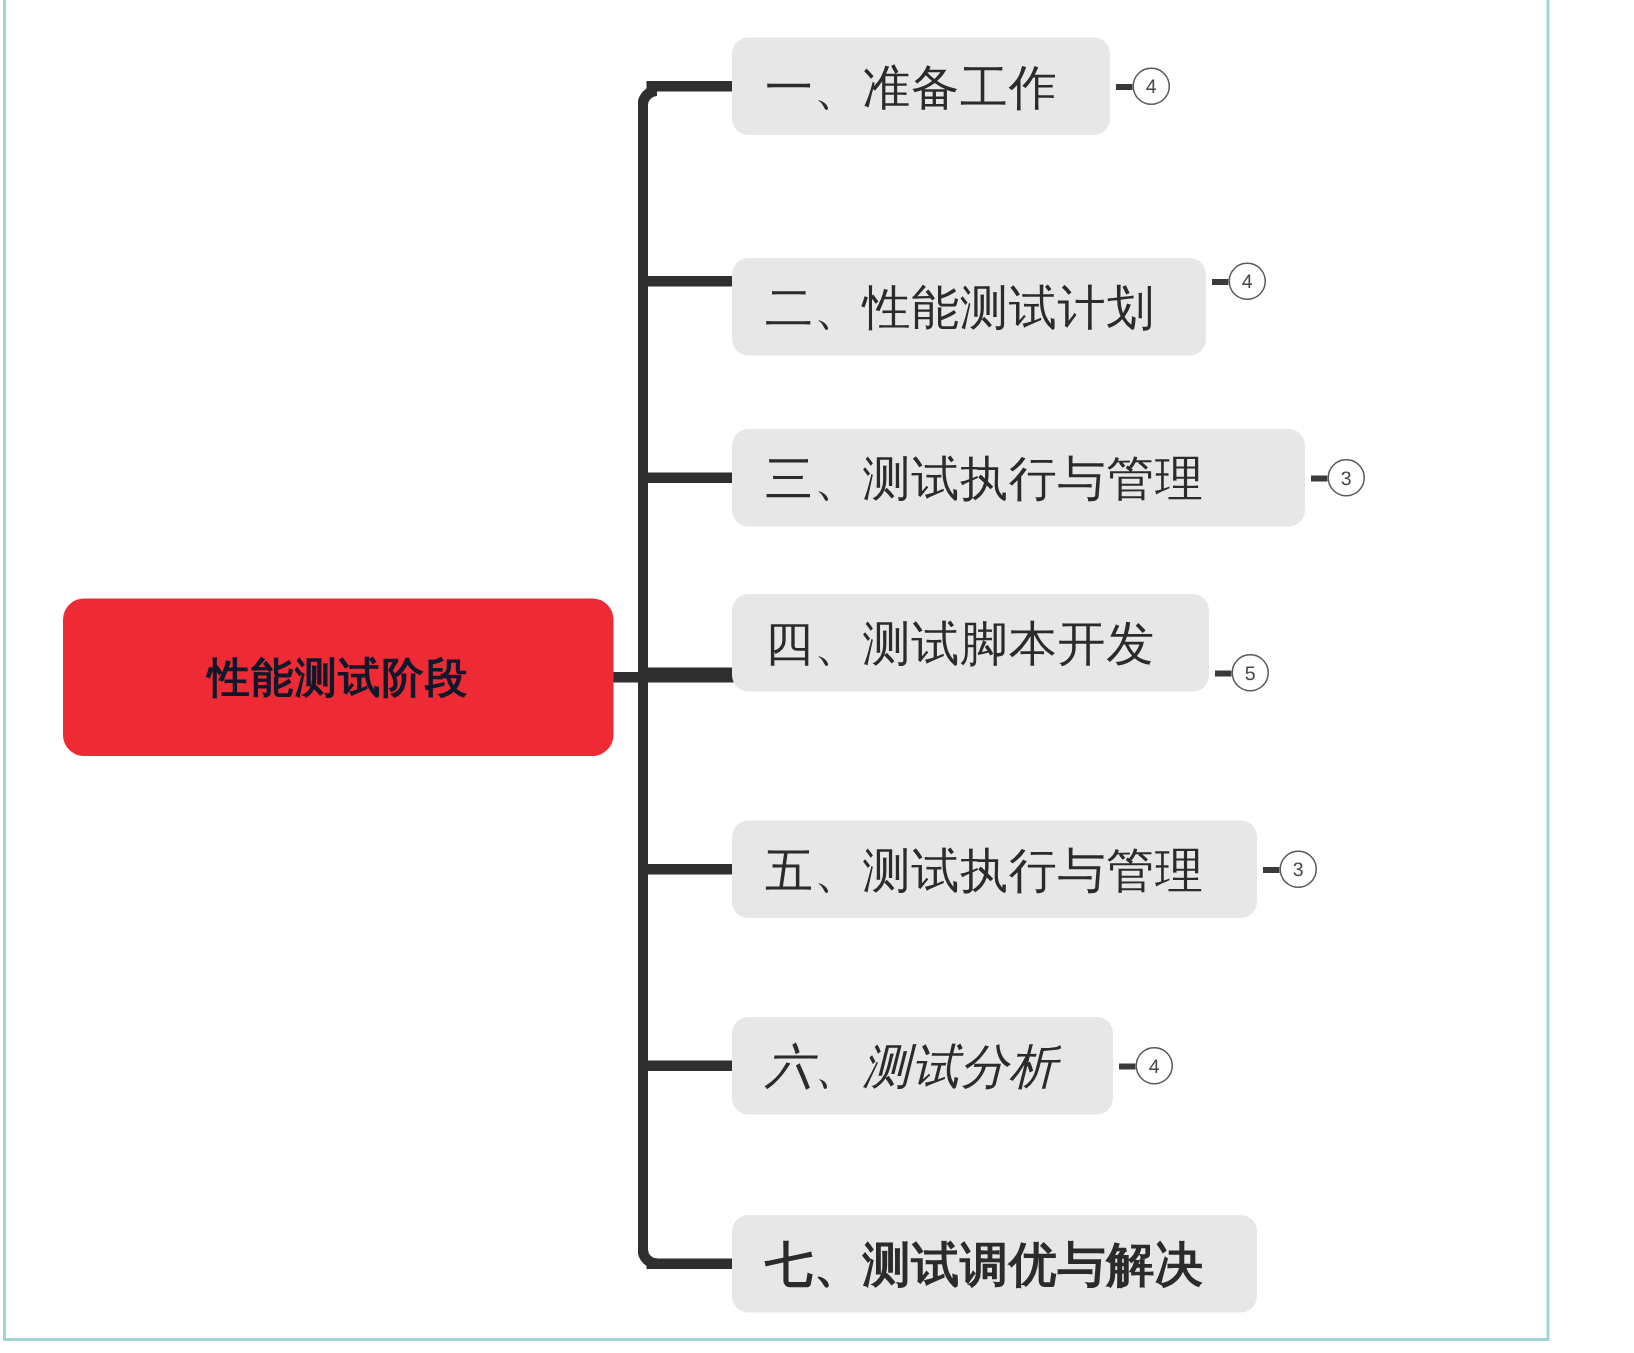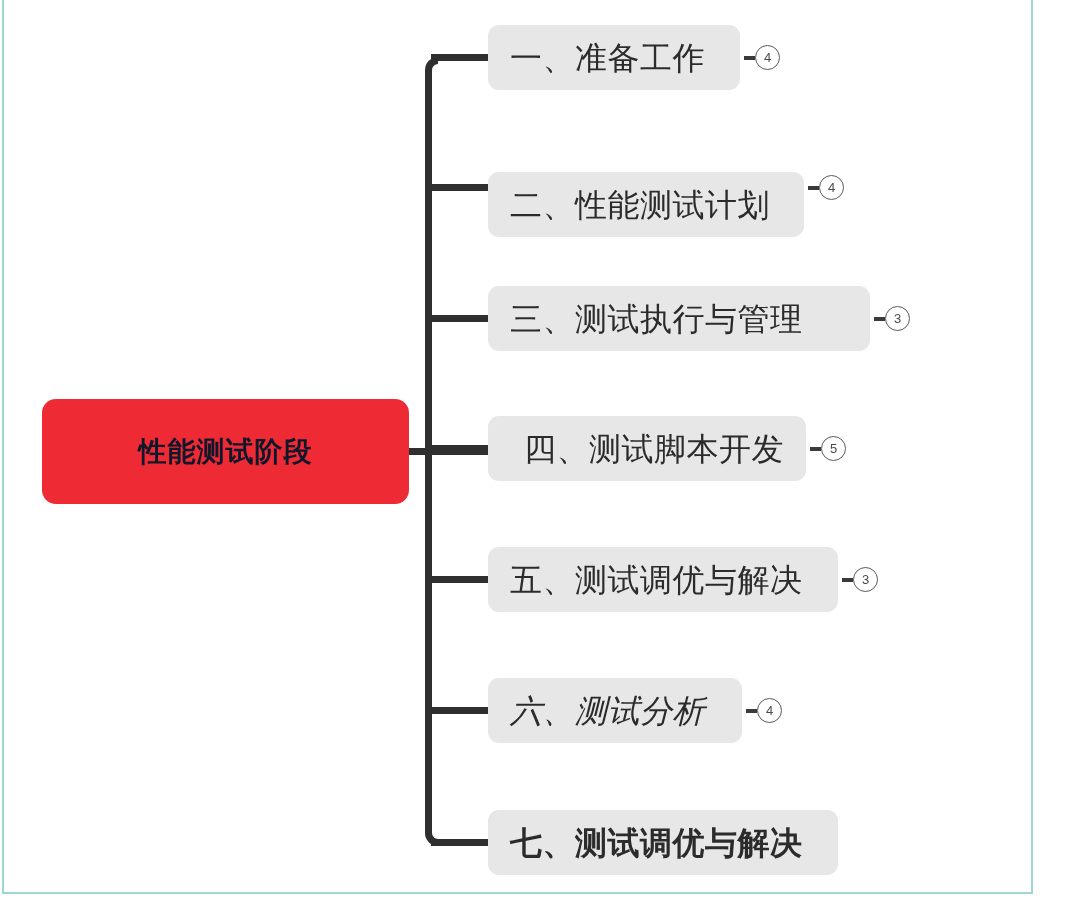--- a/index.html
+++ b/index.html
@@ -151,26 +151,26 @@
       </div>
       <div class="stub" style="top: 184px;"></div>
       <div class="branch" style="top: 172px; width: 316px;">
         <div class="branch-label">二、性能测试计划</div>
       </div>
       <div class="stub" style="top: 315px;"></div>
       <div class="branch" style="top: 286px; width: 382px;">
         <div class="branch-label">三、测试执行与管理</div>
       </div>
       <div class="stub" style="top: 445px;"></div>
-      <div class="branch" style="top: 416px; width: 318px; justify-content: flex-end;">
+      <div class="branch" style="top: 396px; width: 318px;">
         <div class="branch-label">四、测试脚本开发</div>
       </div>
       <div class="stub" style="top: 576px;"></div>
       <div class="branch" style="top: 547px; width: 350px;">
-        <div class="branch-label">五、测试调优与解决</div>
+        <div class="branch-label">五、测试执行与管理</div>
       </div>
       <div class="stub" style="top: 707px;"></div>
       <div class="branch" style="top: 678px; width: 254px; font-style: italic;">
         <div class="branch-label">六、测试分析</div>
       </div>
       <div class="stub" style="top: 839px;"></div>
       <div class="branch" style="top: 810px; width: 350px; font-weight: bold;">
         <div class="branch-label">七、测试调优与解决</div>
       </div>
     </div>

